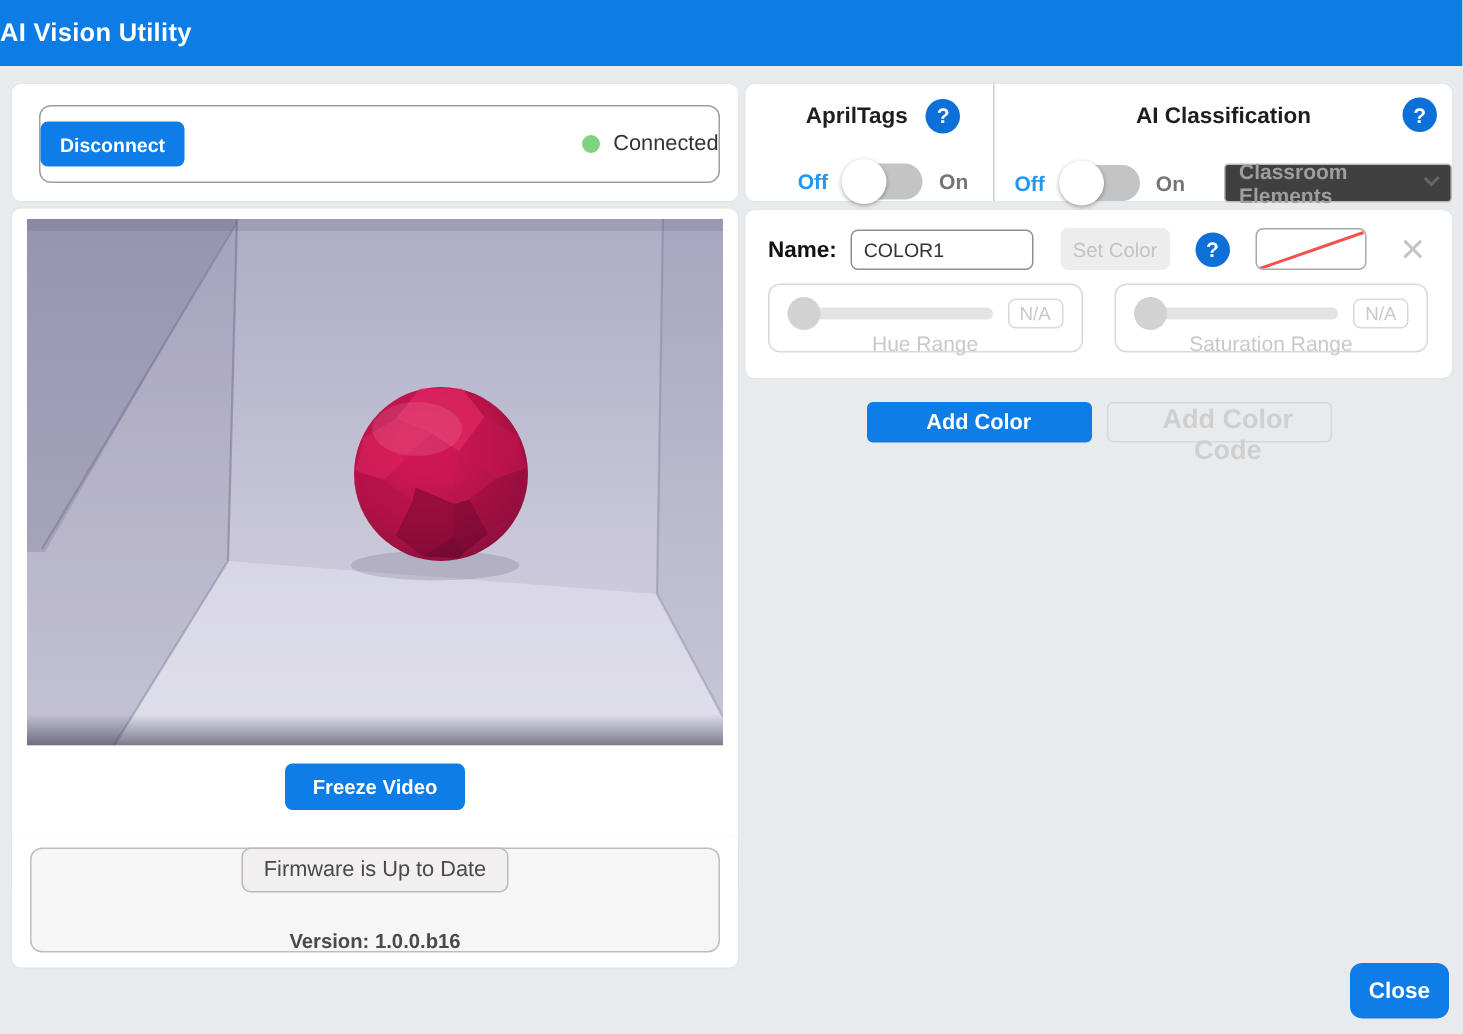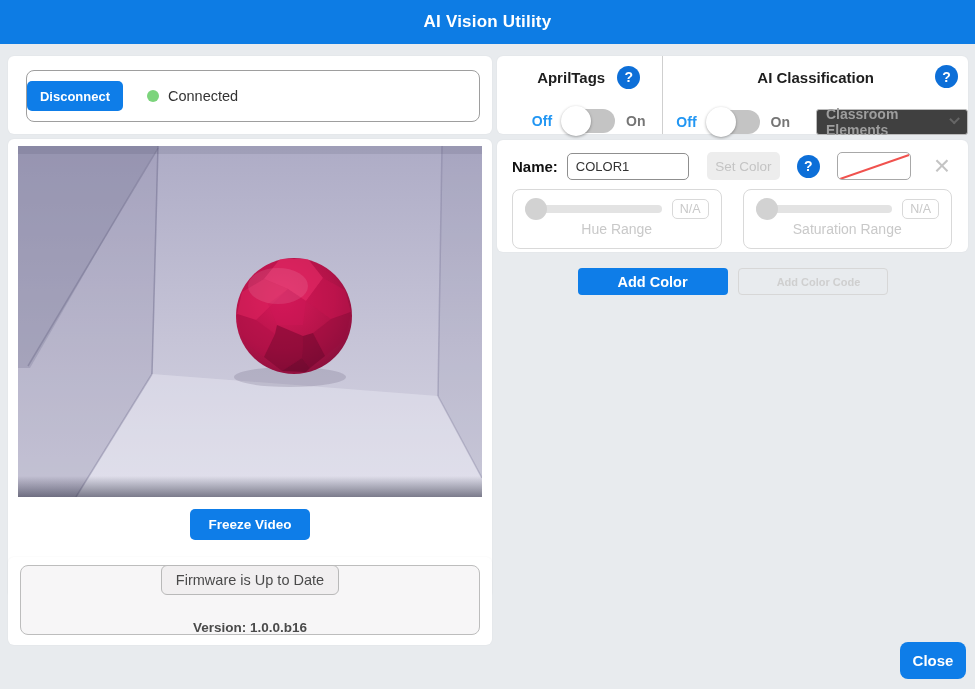--- a/index.html
+++ b/index.html
@@ -6,34 +6,34 @@
   html,body { width:975px; height:689px; }
   body {
     position:relative;
     background:#e8ebee;
     font-family:"Liberation Sans", sans-serif;
     overflow:hidden;
   }
   .titlebar {
     position:absolute; left:0; top:0; width:975px; height:44px;
     background:#0d7ce4; color:#ffffff;
-    display:flex; align-items:center; justify-content:center;
+    display:flex; align-items:center; justify-content:flex-start;
     font-size:17px; font-weight:700; letter-spacing:0.2px;
   }
   .card {
     position:absolute; background:#ffffff; border-radius:6px;
     box-shadow:0 0 2px rgba(0,0,0,0.05);
     padding-left:18px;
   }
   
   #conn-card { left:8px; top:56px; width:484px; height:78px; }
   .conn-box {
     position:absolute; left:18px; top:14px; width:454px; height:52px;
     border:1px solid #9e9e9e; border-radius:8px;
-    display:flex; align-items:center; justify-content:flex-start; gap:24px;
+    display:flex; align-items:center; justify-content:space-between; gap:24px;
   }
   .btn-blue {
     background:#0e7de8; color:#fff; border:none; border-radius:5px;
     font-weight:700; font-family:inherit; cursor:pointer;
     display:flex; align-items:center; justify-content:center;
   }
   #disconnect { width:96px; height:30px; font-size:13px; }
   .status { display:flex; align-items:center; gap:9px; font-size:14.5px; color:#333; }
   .dot { width:12px; height:12px; border-radius:50%; background:#7cd47c; }
   
@@ -95,33 +95,33 @@
   }
   .name-row .help { margin-left:17px; }
   .swatch {
     margin-left:17px; width:74px; height:28px; border:1px solid #a8a8a8; border-radius:5px;
     background:#fff; position:relative; overflow:hidden;
   }
   .remove {
     margin-left:auto; font-size:28px; color:#c4c4c4; line-height:20px; cursor:pointer;
     font-weight:400; margin-right:3px;
   }
-  .sliders-row { position:absolute; left:15px; top:49px; width:440px; height:60px; display:flex; gap:21px; }
+  .sliders-row { position:absolute; left:15px; top:49px; width:440px; height:46px; display:flex; gap:21px; }
   .slider-box { flex:1; border:1px solid #d9d9d9; border-radius:8px; padding:8px 12px 0; }
   .slider-line { display:flex; align-items:center; gap:10px; }
   .track-wrap { flex:1; position:relative; height:22px; display:flex; align-items:center; }
   .track { width:100%; height:8px; background:#e3e3e3; border-radius:4px; }
   .s-knob { position:absolute; left:0; top:0; width:22px; height:22px; border-radius:50%; background:#d2d2d2; }
   .na { border:1px solid #d9d9d9; border-radius:5px; color:#c9c9c9; font-size:12.5px; padding:2px 7px; }
   .slider-label { text-align:center; color:#c9c9c9; font-size:14px; margin-top:1px; }
   
   .add-row { position:absolute; left:497px; top:268px; width:471px; display:flex; justify-content:center; gap:10px; }
   #add-color { width:150px; height:27px; font-size:14.5px; border-radius:4px; }
   #add-color-code {
-    width:150px; height:27px; font-size:11px; border-radius:4px;
+    width:150px; height:27px; font-size:18px; border-radius:4px;
     background:transparent; border:1px solid #d7d7d7; color:#cfcfcf; font-weight:700; font-family:inherit;padding-left:12px;
   }
   
   #close-btn { position:absolute; left:900px; top:642px; width:66px; height:37px; border-radius:8px; font-size:15px; }
 </style>
 </head>
 <body>
 
 <div class="titlebar">
   <span>AI Vision Utility</span>

